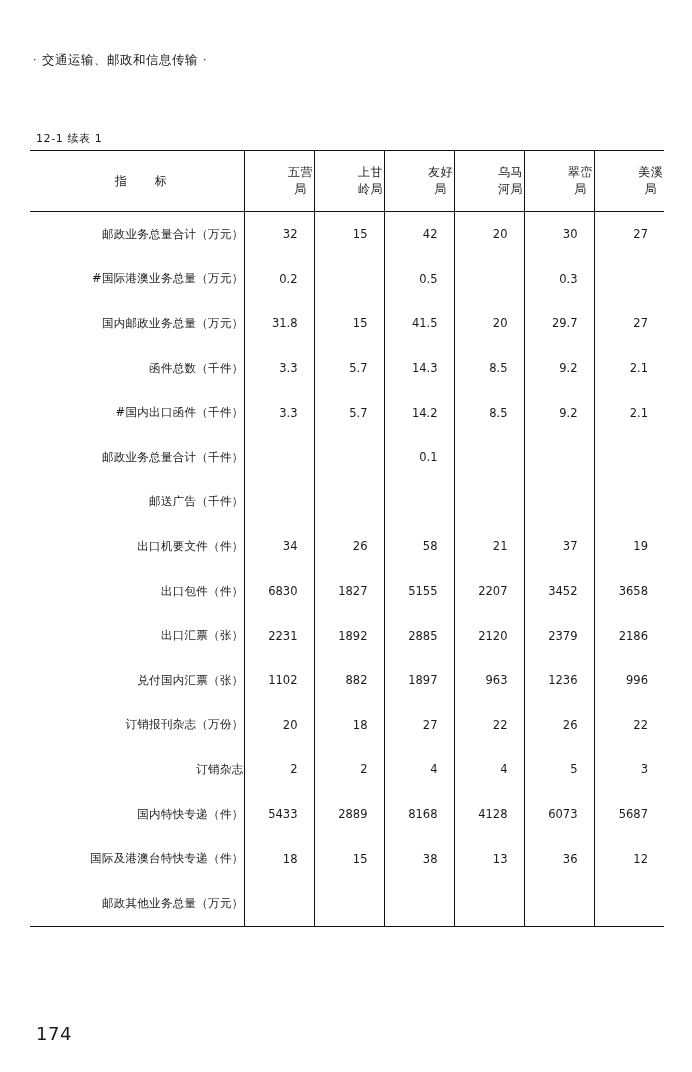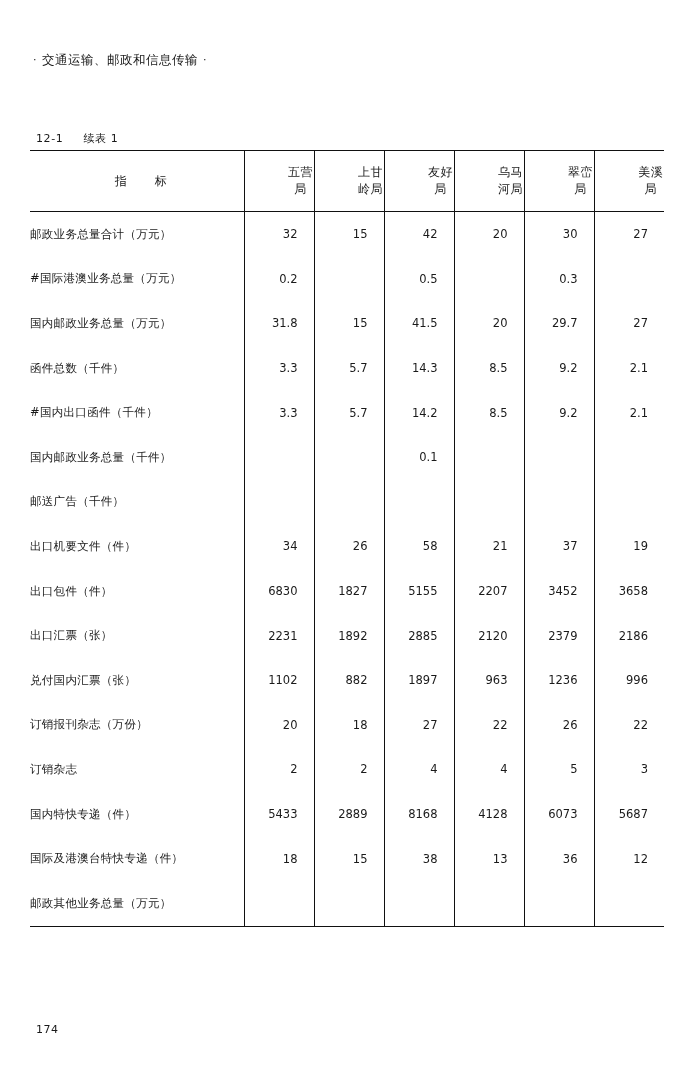--- a/index.html
+++ b/index.html
@@ -37,21 +37,21 @@
   }
   .table-label {
     position: absolute;
     left: 36px;
     top: 131px;
     font-size: 11px;
     letter-spacing: 0.6px;
     white-space: nowrap;
   }
   .table-label .num {
-    margin-right: 20px;
+    margin-right: 4px;
   }
   table.grid {
     position: absolute;
     left: 30px;
     top: 150px;
     width: 634px;
     border-collapse: collapse;
     font-size: 11px;
   }
   table.grid col.c-ind { width: 214px; }
@@ -75,40 +75,40 @@
   tr.head td.ind {
     letter-spacing: 8px;
     padding-left: 16px;
   }
   td.vline-l { border-left: 1.1px solid #111; }
   tr.data td {
     height: 44.6px;
     font-size: 11.5px;
   }
   tr.data td.ind {
-    text-align: left;
+    text-align: right;
     letter-spacing: 0.3px;
     white-space: nowrap;
   }
   tr.data td.val {
     text-align: right;
     padding-right: 16px;
     font-size: 11.5px;
   }
   tr.rule-bottom td {
     height: 0;
     border-top: 1.6px solid #111;
   }
   .ind-pad0 { padding-left: 8px; }
   .ind-pad1 { padding-left: 30px; }
   .page-number {
     position: absolute;
     left: 36px;
     top: 1023px;
-    font-size: 11px;
+    font-size: 18px;
     letter-spacing: 0.5px;
   }
 </style>
 </head>
 <body>
 
 <div class="page">
 
   <div class="running-head">
     <span class="dot">·</span><span>交通运输、邮政和信息传输</span><span class="dot">·</span>
@@ -186,21 +186,21 @@
         <tr class="data">
           <td class="ind ind-pad1">#国内出口函件（千件）</td>
           <td class="val vline-l">3.3</td>
           <td class="val vline-l">5.7</td>
           <td class="val vline-l">14.2</td>
           <td class="val vline-l">8.5</td>
           <td class="val vline-l">9.2</td>
           <td class="val vline-l">2.1</td>
         </tr>
         <tr class="data">
-          <td class="ind ind-pad1">国内邮政业务总量（千件）</td>
+          <td class="ind ind-pad1">邮政业务总量合计（千件）</td>
           <td class="val vline-l"></td>
           <td class="val vline-l"></td>
           <td class="val vline-l">0.1</td>
           <td class="val vline-l"></td>
           <td class="val vline-l"></td>
           <td class="val vline-l"></td>
         </tr>
         <tr class="data">
           <td class="ind ind-pad0">邮送广告（千件）</td>
           <td class="val vline-l"></td>

